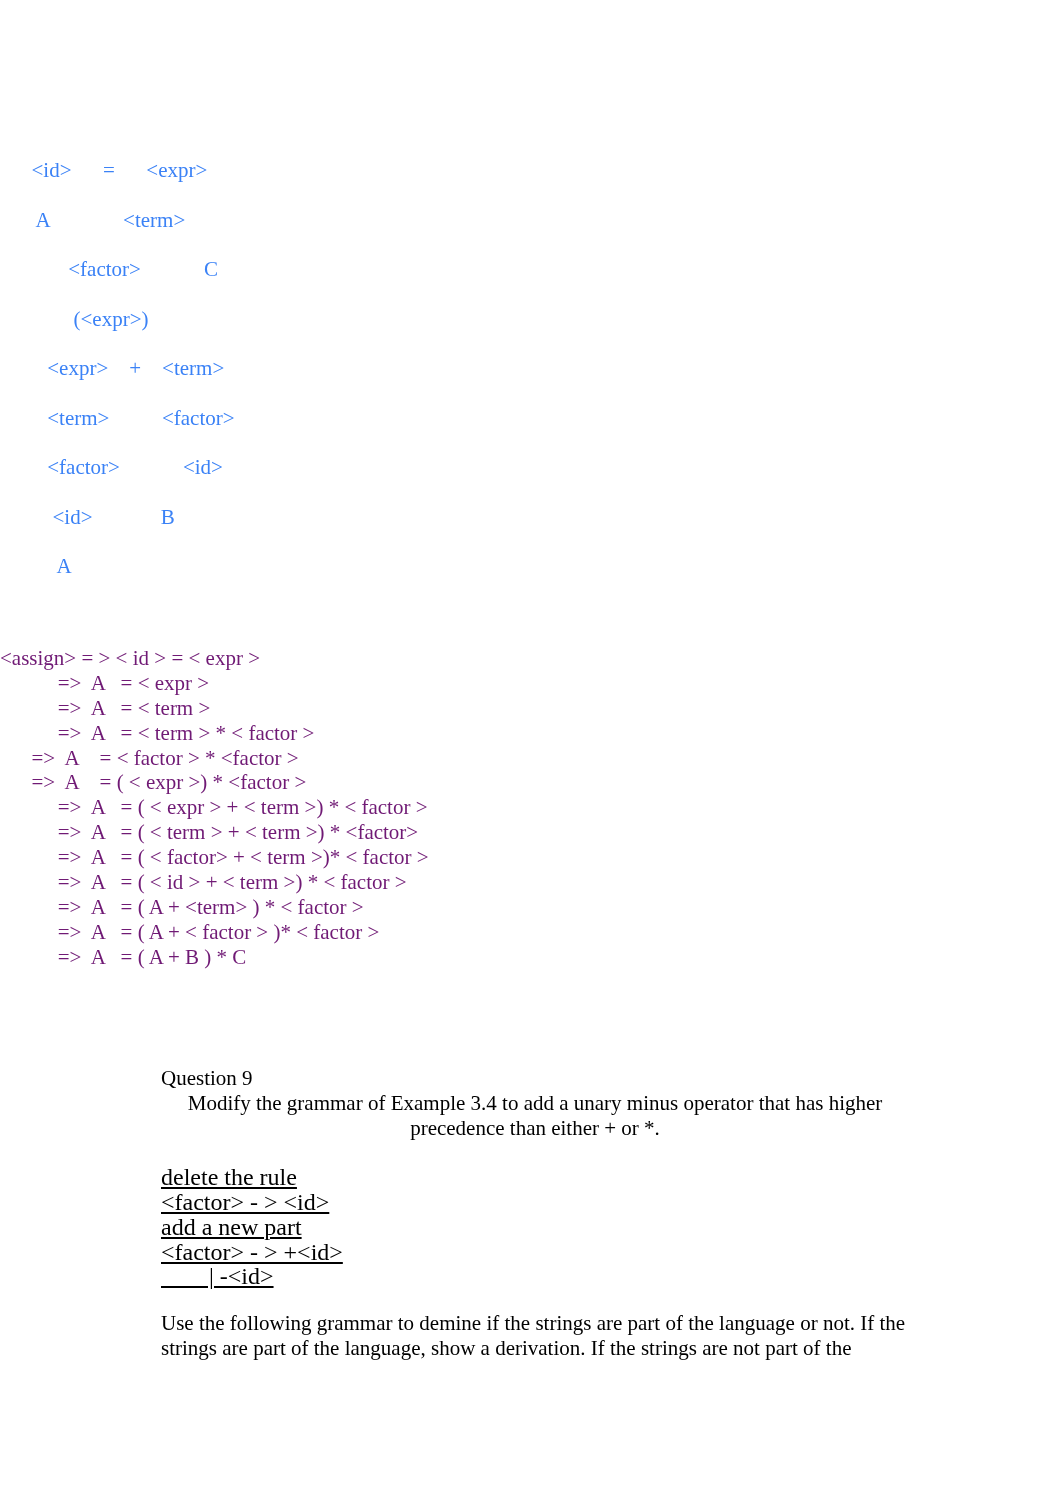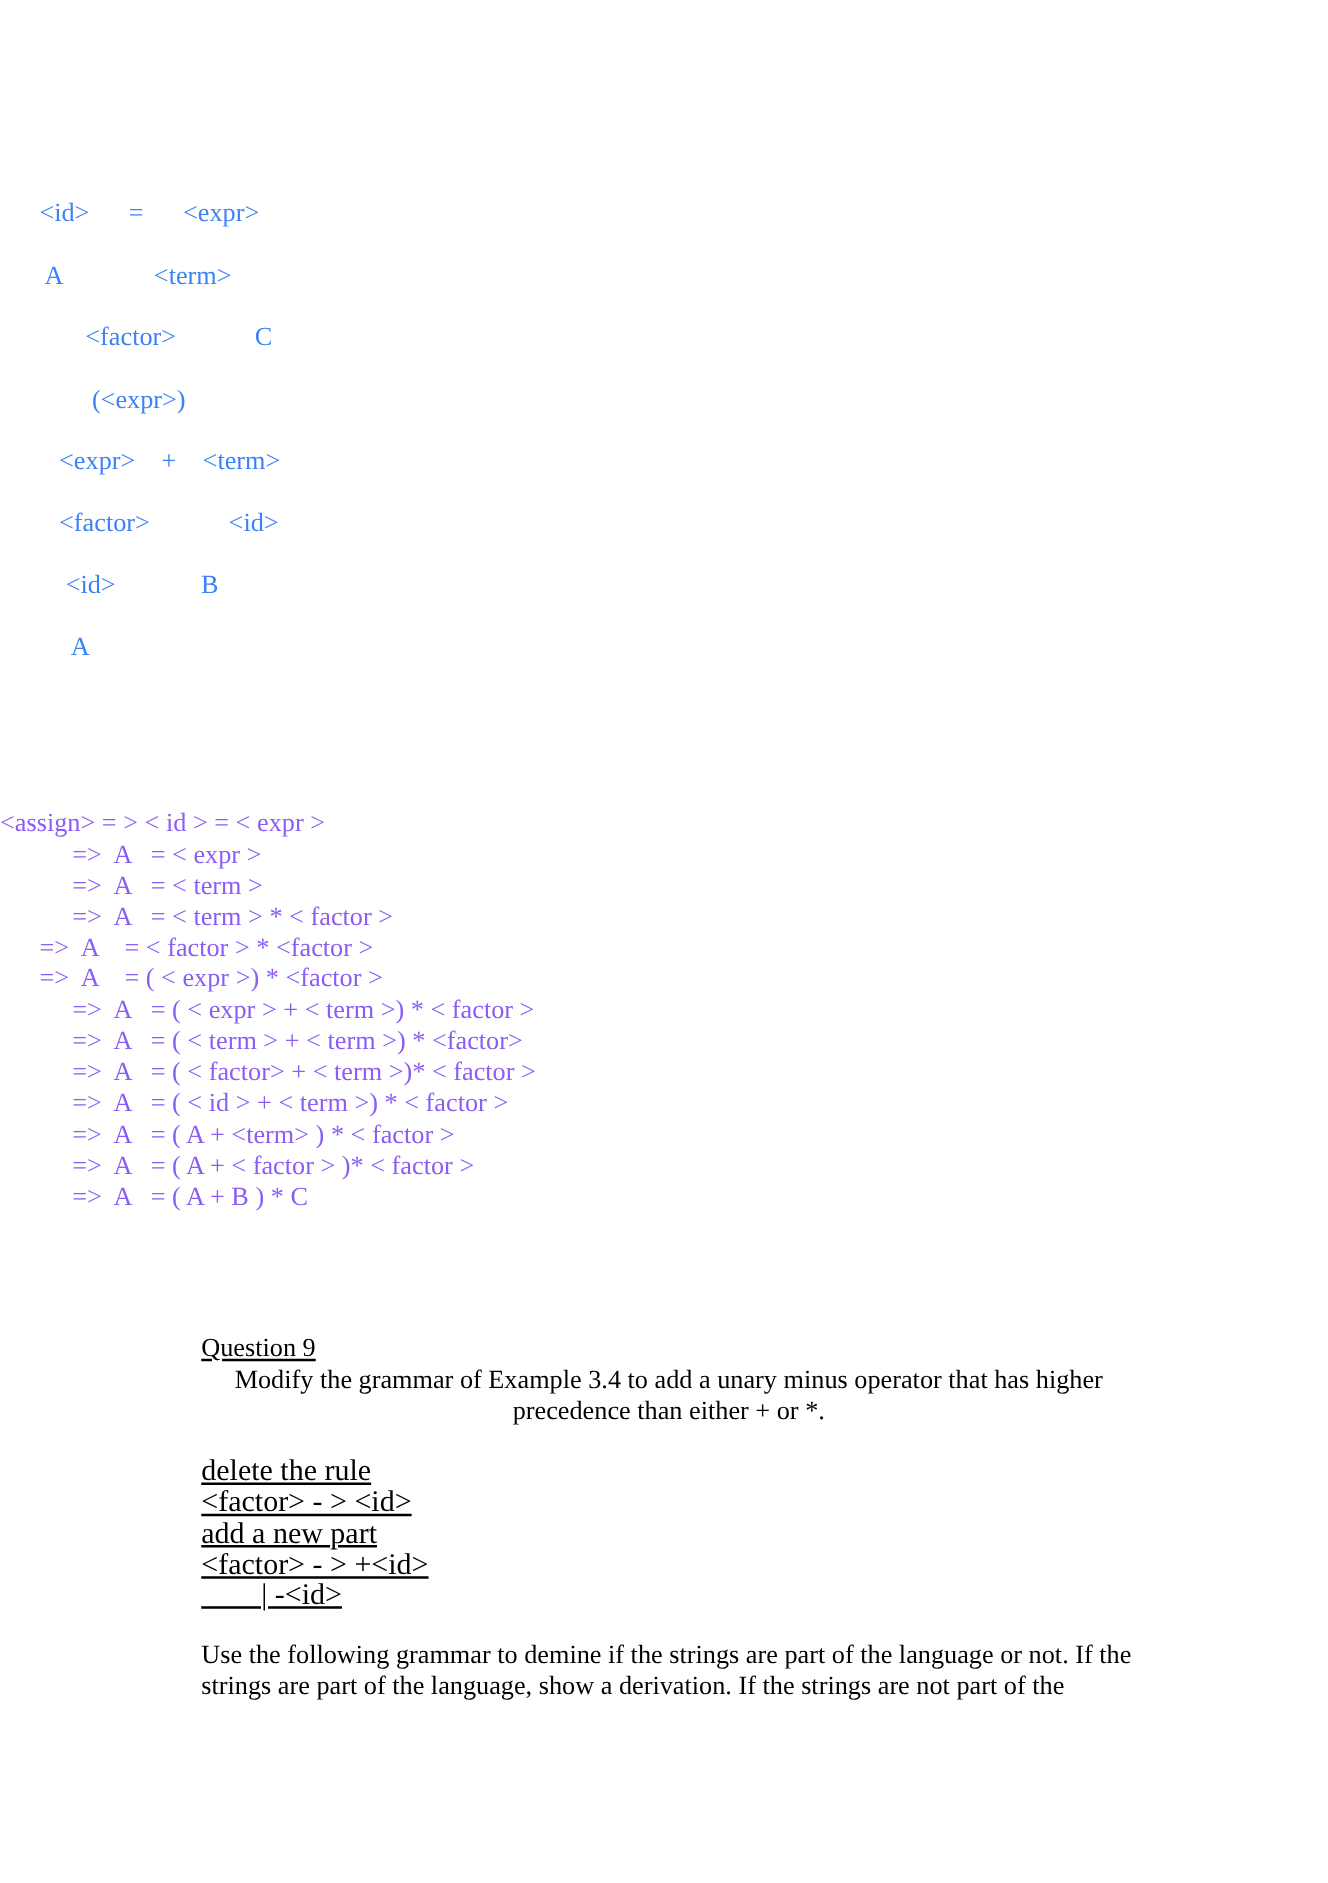--- a/index.html
+++ b/index.html
@@ -41,35 +41,34 @@
     position: absolute;
     left: 0;
     top: 646px;
     width: 1062px;
   }
   .deriv-line {
     height: 24.9px;
     line-height: 24.9px;
     font-size: 21px;
     white-space: pre;
-    color: #8b5cf6;
+    color: #701a75;
   }
 
   
   .q9 {
     position: absolute;
     left: 161px;
     top: 1066px;
     width: 748px;
   }
   .q9-heading {
     font-size: 21px;
     line-height: 24.8px;
     white-space: pre;
-    text-decoration: underline;
   }
   .q9-para {
     font-size: 21px;
     line-height: 24.8px;
     text-align: center;
     margin: 0;
   }
   .gap {
     height: 24.8px;
   }
@@ -99,20 +98,21 @@
 <body>
 
 <div class="page">
 
   <div class="tree">
     <div class="tree-line">      &lt;id&gt;      =      &lt;expr&gt;</div>
     <div class="tree-line">       A              &lt;term&gt;</div>
     <div class="tree-line">             &lt;factor&gt;            C</div>
     <div class="tree-line">              (&lt;expr&gt;)</div>
     <div class="tree-line">         &lt;expr&gt;    +    &lt;term&gt;</div>
+    <div class="tree-line">         &lt;term&gt;          &lt;factor&gt;</div>
     <div class="tree-line">         &lt;factor&gt;            &lt;id&gt;</div>
     <div class="tree-line">          &lt;id&gt;             B</div>
     <div class="tree-line">           A</div>
   </div>
 
   <div class="derivation">
     <div class="deriv-line">&lt;assign&gt; = &gt; &lt; id &gt; = &lt; expr &gt;</div>
     <div class="deriv-line">           =&gt;  A   = &lt; expr &gt;</div>
     <div class="deriv-line">           =&gt;  A   = &lt; term &gt;</div>
     <div class="deriv-line">           =&gt;  A   = &lt; term &gt; * &lt; factor &gt;</div>

